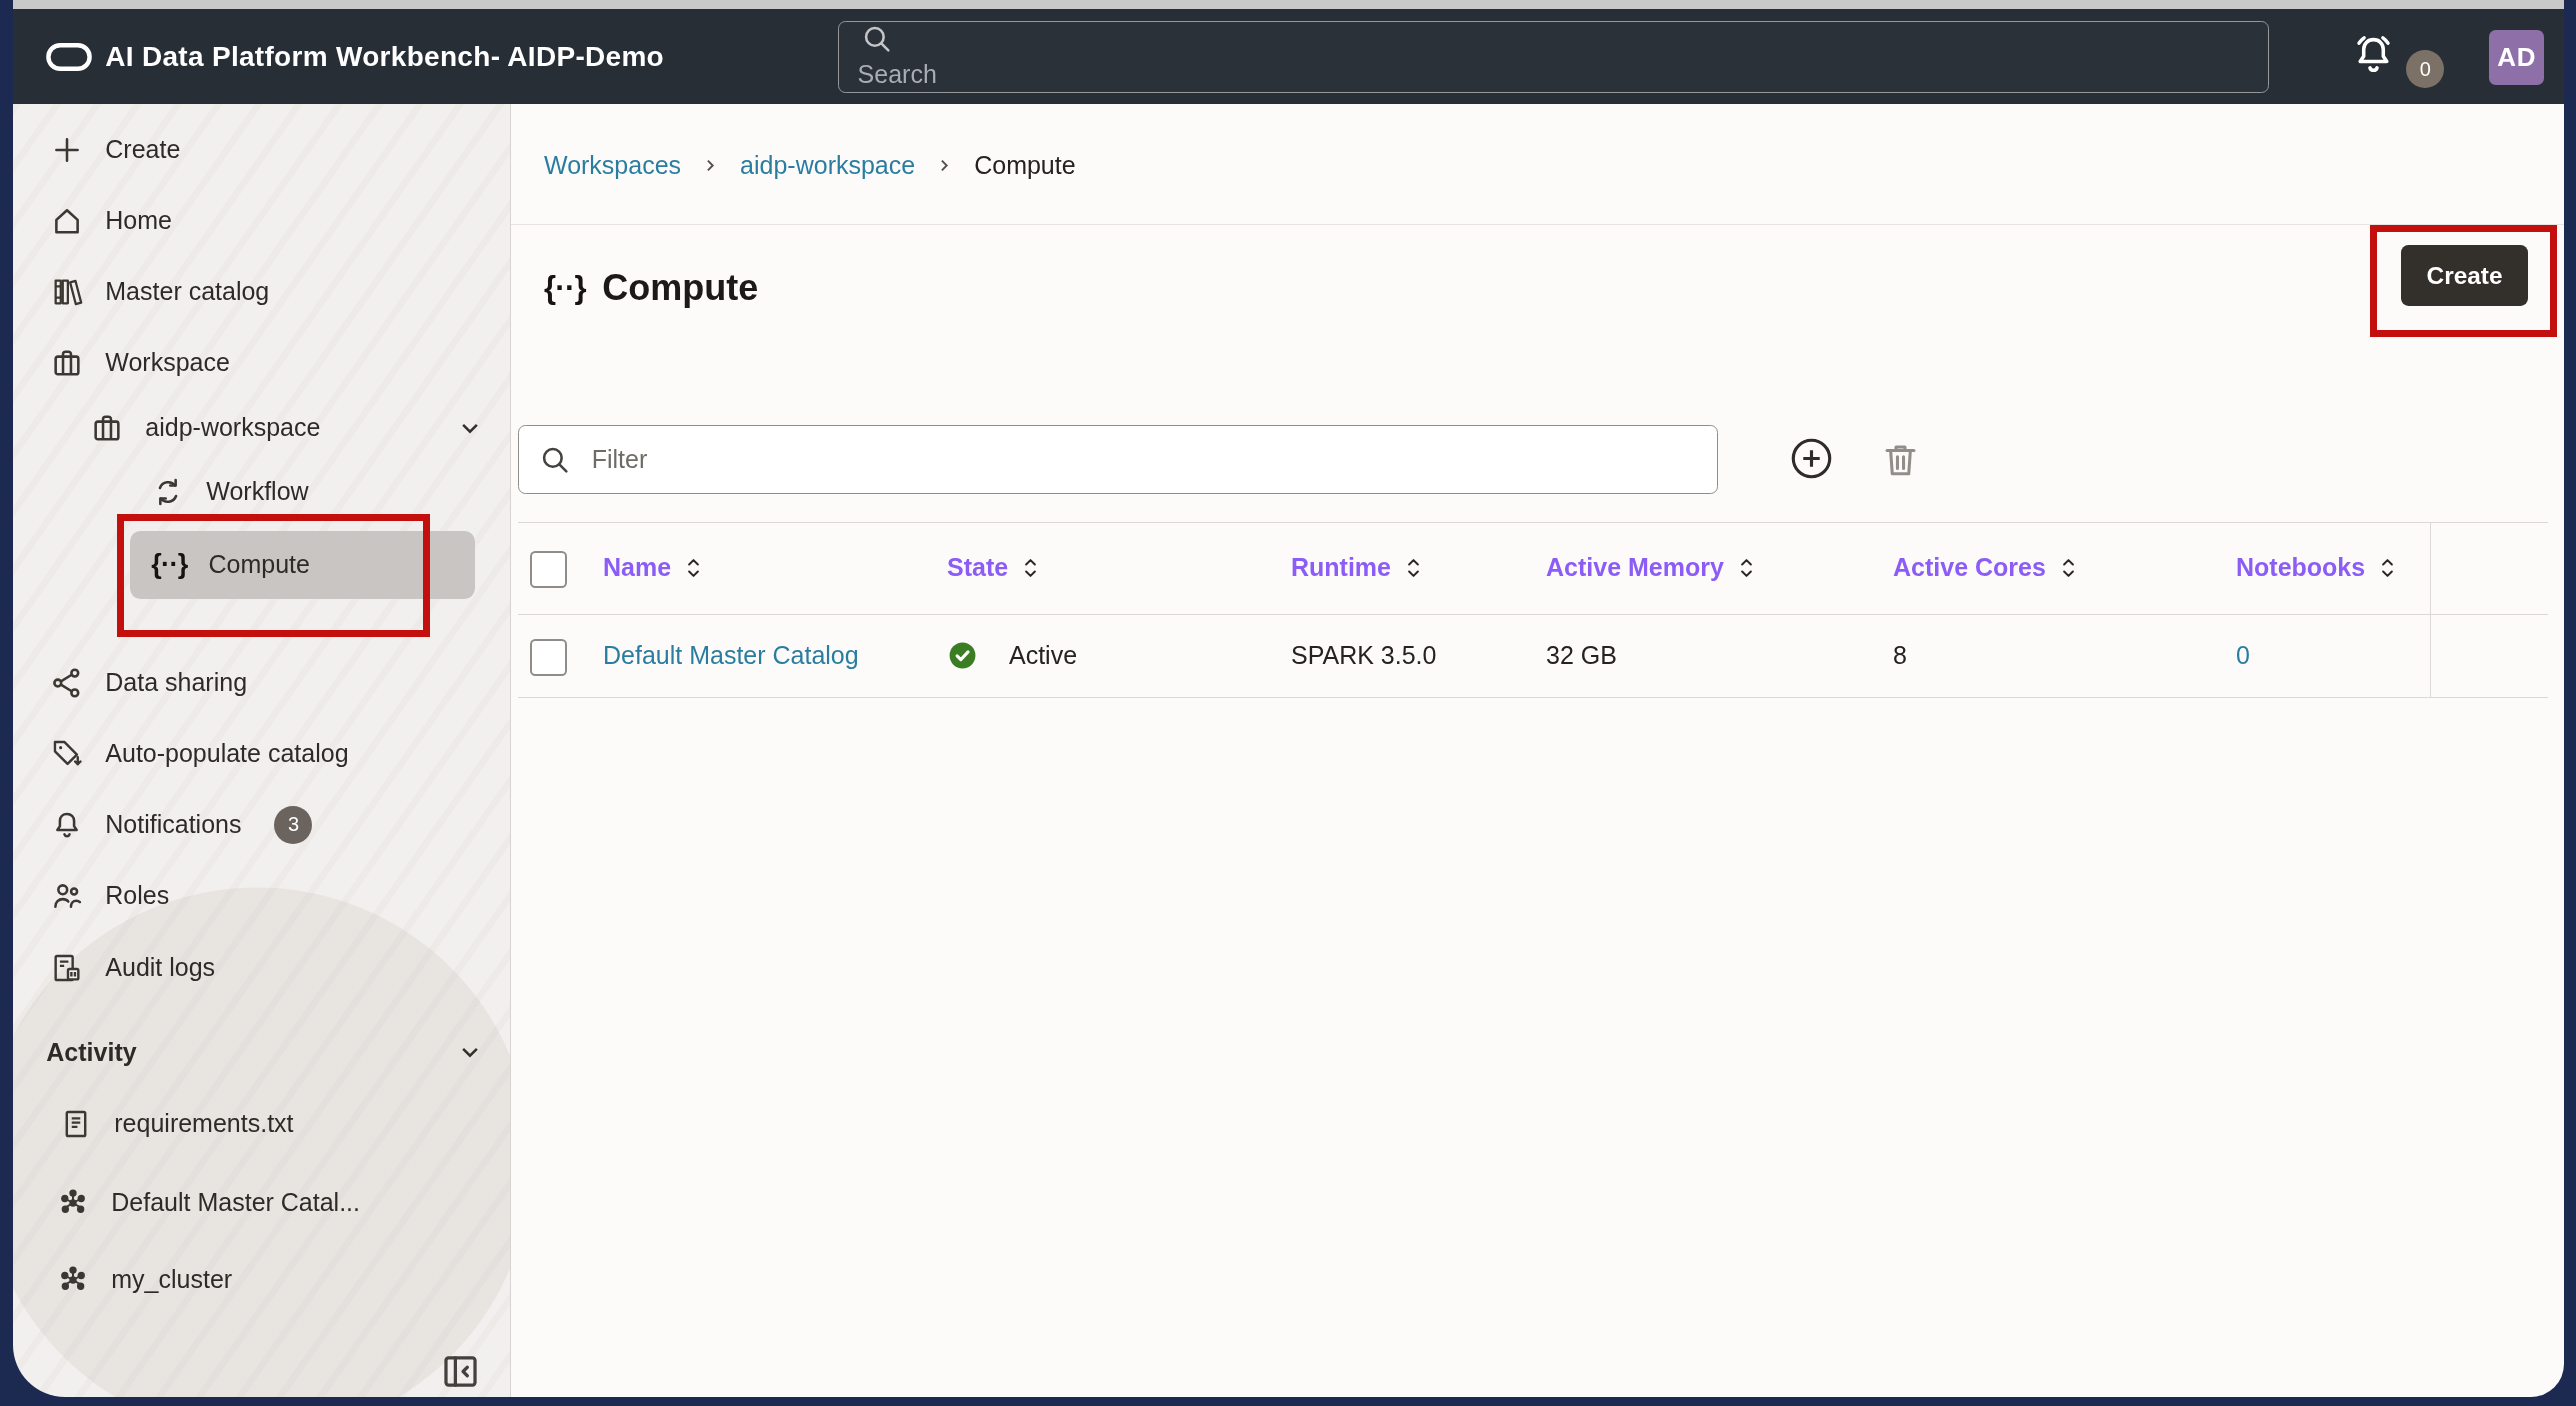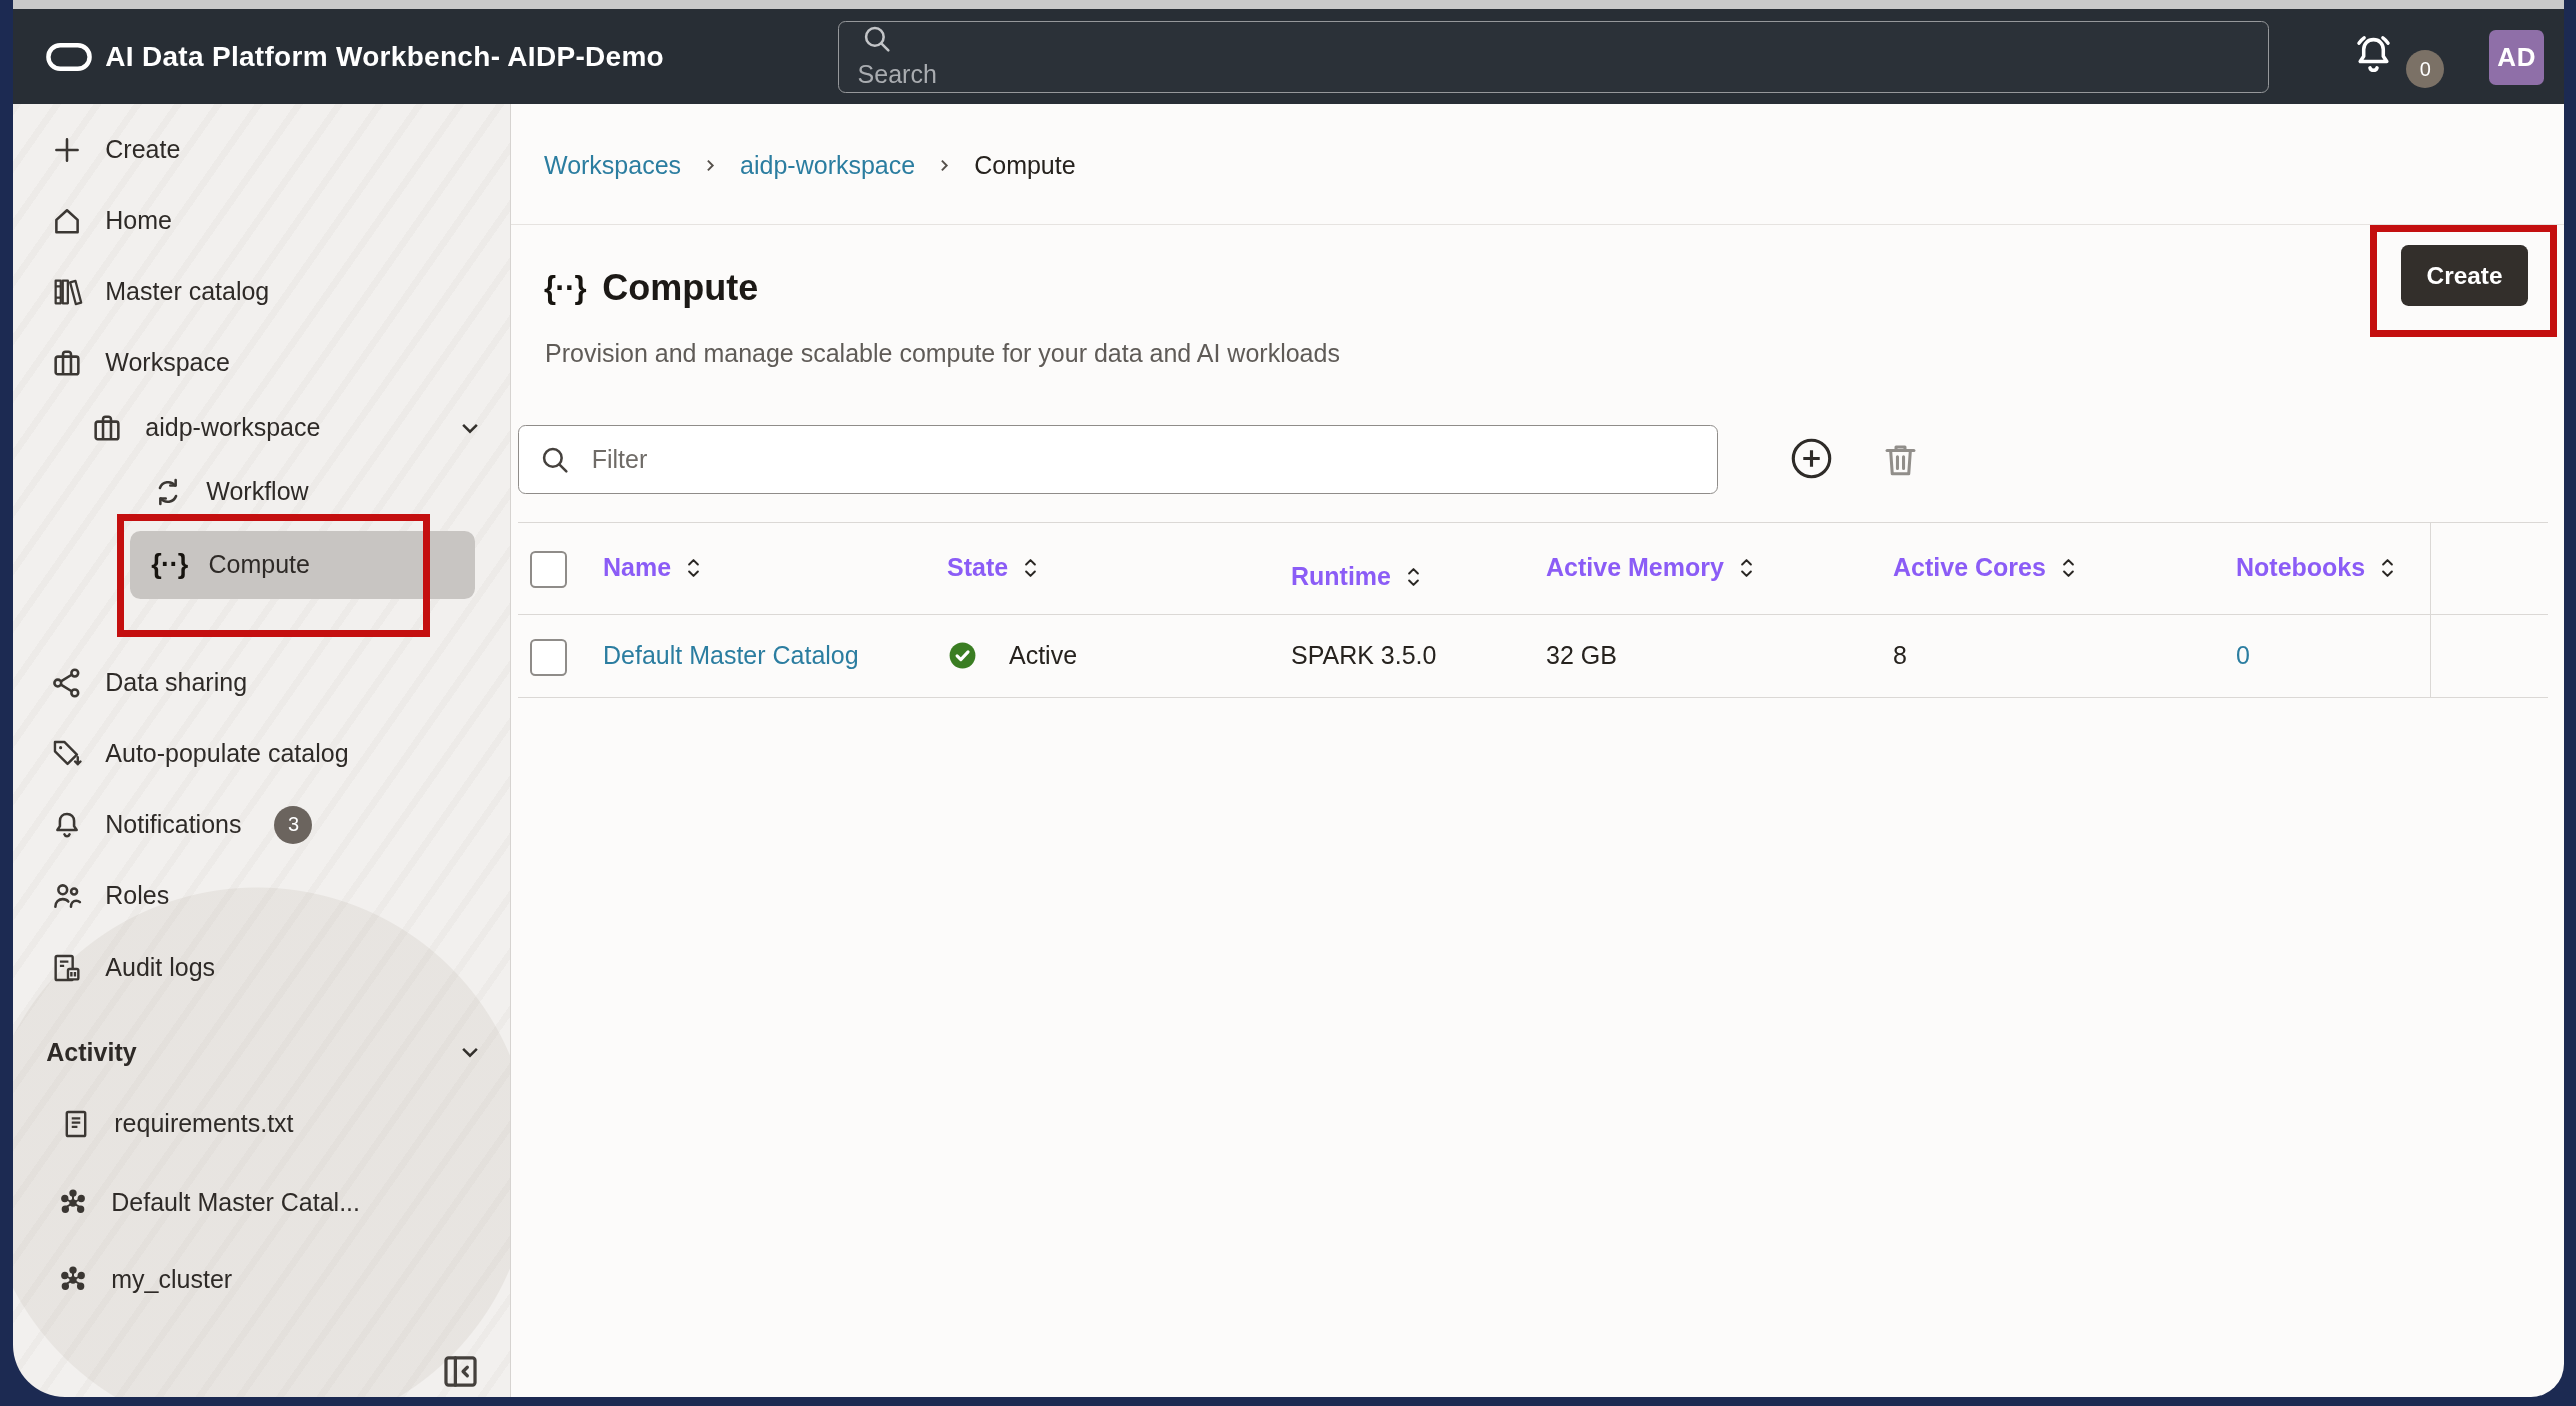--- a/index.html
+++ b/index.html
@@ -325,21 +325,20 @@
       </span>
       <span class="bc-current">Compute</span>
     </div>
 
     <div class="divider"></div>
 
     <div class="title-row">
       <span class="braces">{··}</span>
       <span class="page-title">Compute</span>
     </div>
-    <div class="subtitle">Provision and manage scalable compute for your data and AI workloads</div>
 
     <button class="create-btn" style="position:absolute;left:1890px;top:141px;width:127px;height:61px;
             background:#332f2b;color:#fff;border:none;border-radius:7.4px;font-size:24.4px;font-weight:700;
             font-family:'Liberation Sans',sans-serif;cursor:pointer;">Create</button>
     <div class="annotation" style="left:1859px;top:121px;width:173px;height:98px;"></div>
 
     <div class="filter-box">
       <span class="icn">
         <svg viewBox="0 0 24 24" fill="none" stroke="currentColor" stroke-width="1.8" stroke-linecap="round">
             <circle cx="10.5" cy="10.5" r="6.2"></circle>
@@ -382,21 +381,21 @@
     </div>
     <div class="th" style="left:436px;">
       <span>State</span>
       <span class="sort">
           <svg viewBox="0 0 24 32" fill="none" stroke="currentColor" stroke-width="2.3" stroke-linecap="round" stroke-linejoin="round">
             <path d="M7 12l5-5 5 5"></path>
             <path d="M7 20l5 5 5-5"></path>
           </svg>
         </span>
     </div>
-    <div class="th" style="left:780px;align-items:flex-end;">
+    <div class="th" style="left:780px;">
       <span>Runtime</span>
       <span class="sort">
           <svg viewBox="0 0 24 32" fill="none" stroke="currentColor" stroke-width="2.3" stroke-linecap="round" stroke-linejoin="round">
             <path d="M7 12l5-5 5 5"></path>
             <path d="M7 20l5 5 5-5"></path>
           </svg>
         </span>
     </div>
     <div class="th" style="left:1035px;">
       <span>Active Memory</span>

